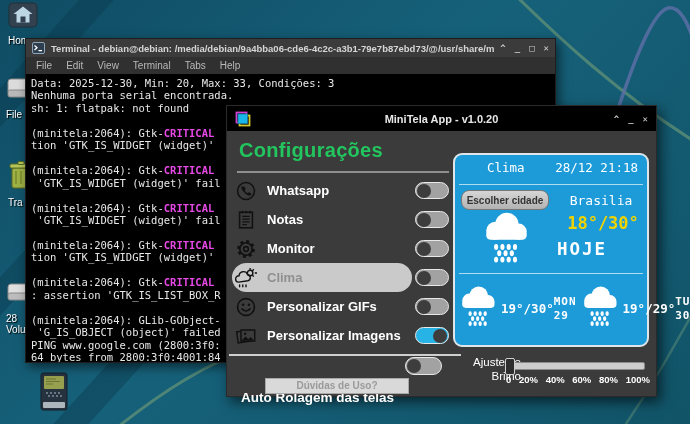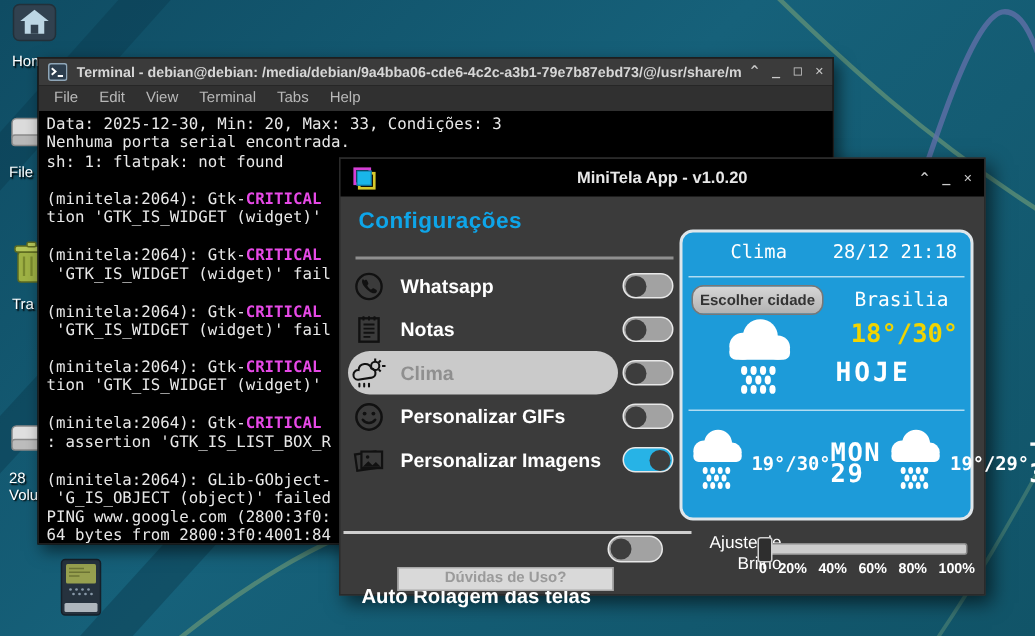--- a/index.html
+++ b/index.html
@@ -30,21 +30,21 @@
     color:#e8e8e8;white-space:pre;}
   .critical{color:var(--critical-magenta);font-weight:bold;}
 
   
   .app-window{position:absolute;left:226px;top:105px;width:431px;height:292px;z-index:3;
     background:#3b3b3b;border:1px solid #2a2a2a;box-shadow:4px 5px 12px rgba(0,0,0,.6);}
   .a-titlebar{position:absolute;left:0;top:0;right:0;height:25px;background:#000000;
     display:flex;align-items:center;padding:0 8px;}
   .a-title{position:absolute;left:0;right:0;text-align:center;color:#e8e8e8;font-size:11px;font-weight:bold;}
   .a-titlebar .win-controls{margin-left:auto;position:relative;z-index:1;}
-  .settings-header{position:absolute;left:12px;top:33px;color:#0ea5e9;font-size:15px;font-weight:bold;letter-spacing:.3px;}
+  .settings-header{position:absolute;left:12px;top:33px;color:#22c55e;font-size:20px;font-weight:bold;letter-spacing:.3px;}
   .hr1{position:absolute;left:10px;top:65px;width:212px;height:2px;background:#8f8f8f;}
   #settings-rows{position:absolute;left:6px;top:70px;width:216px;}
   .s-row{position:relative;height:29px;display:flex;align-items:center;}
   .s-row .pill{position:absolute;left:-1px;top:0;bottom:0;width:180px;background:#cacaca;border-radius:15px;}
   .s-icon{width:26px;display:flex;justify-content:center;position:relative;}
   .s-label{margin-left:8px;color:#fff;font-size:13px;font-weight:bold;position:relative;white-space:nowrap;}
   .s-row.selected .s-label{color:#8f8f8f;}
   .toggle{position:relative;width:34px;height:17px;border-radius:9px;background:#a2a2a2;
     border:1.5px solid #e8e8e8;margin-left:auto;flex:none;}
   .toggle .knob{position:absolute;top:0.5px;left:1px;width:14px;height:14px;border-radius:50%;background:#3d3d3d;}
@@ -69,21 +69,21 @@
     font-size:10px;font-weight:bold;font-family:"Liberation Sans",sans-serif;padding:0;}
   .w-city{position:absolute;left:100px;top:38px;width:92px;text-align:center;font-size:13px;}
   .w-today-cloud{position:absolute;left:22px;top:56px;}
   .w-temp{position:absolute;left:102px;top:58px;width:92px;text-align:center;
     font-size:17px;font-weight:bold;color:var(--temp-yellow);}
   .w-hoje{position:absolute;left:102px;top:84px;width:92px;
     font-size:17.5px;font-weight:bold;letter-spacing:2px;}
   #forecast{position:absolute;left:0;top:121px;right:0;bottom:4px;display:flex;}
   .f-cell{flex:1;display:flex;flex-direction:row;align-items:center;}
   .f-cell .f-temp{font-size:12.5px;font-weight:bold;line-height:14px;}
-  .f-cell .f-day{font-size:17px;font-weight:bold;line-height:14px;letter-spacing:1px;}
+  .f-cell .f-day{font-size:11px;font-weight:bold;line-height:14px;letter-spacing:1px;}
   .f-divider{width:1.5px;background:rgba(255,255,255,.65);margin:2px 0;}
 
   
   .bright-label{position:absolute;left:224px;top:249px;width:70px;text-align:right;
     color:#fff;font-size:11.5px;font-weight:normal;line-height:14px;}
   .slider{position:absolute;left:280px;top:256px;width:138px;height:8px;background:#cdcdcd;
     border:1px solid #8a8a8a;border-radius:2px;}
   .slider-handle{position:absolute;left:-3px;top:-5px;width:10px;height:17px;background:#2e2e2e;
     border:1px solid #cfcfcf;border-radius:2px;}
   #brightness-ticks{position:absolute;left:279px;top:268px;width:144px;display:flex;
@@ -247,20 +247,33 @@
         </div>
         <div class="s-row">
           <span class="s-icon">
             <svg viewBox="0 0 24 24" width="22" height="22">
               <rect x="5" y="3.5" width="14" height="17" fill="none" stroke="#111" stroke-width="1.7"></rect>
               <path d="M8 8h8M8 11h8M8 14h8M8 17h5" stroke="#111" stroke-width="1.4"></path>
               <path d="M8 2v3M12 2v3M16 2v3" stroke="#111" stroke-width="1.4"></path>
             </svg>
           </span>
           <span class="s-label">Notas</span>
+          <div class="toggle">
+            <div class="knob"></div>
+          </div>
+        </div>
+        <div class="s-row">
+          <span class="s-icon">
+            <svg viewBox="0 0 24 24" width="22" height="22">
+              <circle cx="12" cy="12" r="8" fill="none" stroke="#111" stroke-width="3.4" stroke-dasharray="3.1 3.18"></circle>
+              <circle cx="12" cy="12" r="6.8" fill="none" stroke="#111" stroke-width="1.8"></circle>
+              <circle cx="12" cy="12" r="2.6" fill="none" stroke="#111" stroke-width="1.7"></circle>
+            </svg>
+          </span>
+          <span class="s-label">Monitor</span>
           <div class="toggle">
             <div class="knob"></div>
           </div>
         </div>
         <div class="s-row selected">
           <div class="pill"></div>
           <span class="s-icon">
             <svg viewBox="0 0 26 24" width="24" height="22">
               <g stroke="#111" fill="none" stroke-width="1.5">
                 <circle cx="17.5" cy="6.5" r="3"></circle>

